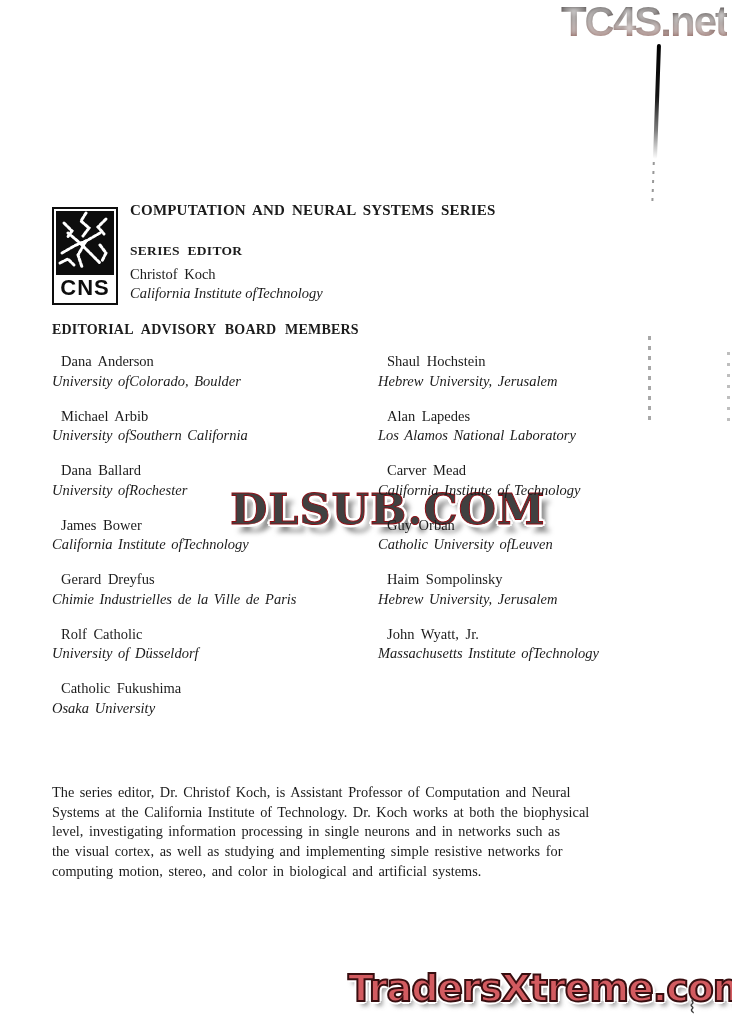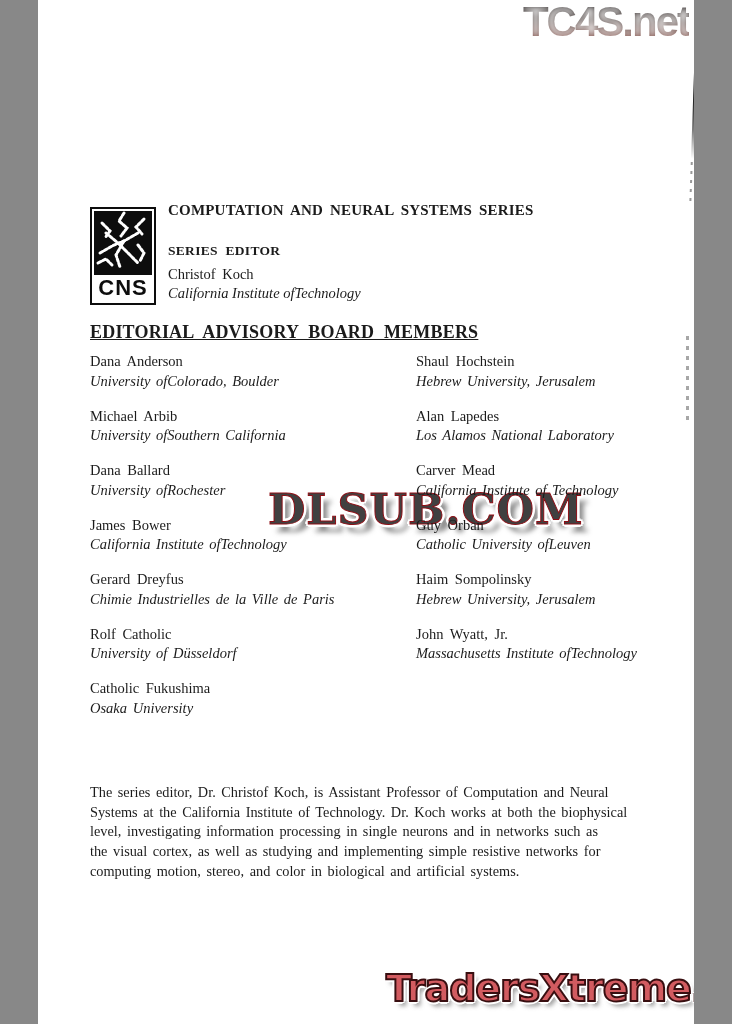--- a/index.html
+++ b/index.html
@@ -1,18 +1,18 @@
 <!DOCTYPE html>
 <html><head>
 <meta charset="utf-8">
 <style>
   html,body{margin:0;padding:0;background:#888;}
   .page{
     position:relative;
-    width:656px;height:1024px;
+    width:732px;height:1024px;
     background:#ffffff;
     overflow:hidden;
     font-family:"Liberation Serif", serif;
     color:#1b1b1b;
     margin:0 auto;
   }
   
   .wm-top{
     position:absolute;top:-2px;right:5px;
     font-family:"Liberation Sans", sans-serif;
@@ -89,28 +89,28 @@
     font-weight:bold;font-size:15px;word-spacing:3px;letter-spacing:.2px;white-space:nowrap;
   }
   .series-editor-label{
     position:absolute;left:130px;top:243px;
     font-weight:bold;font-size:13.5px;word-spacing:4px;letter-spacing:.3px;
   }
   .editor-name{position:absolute;left:130px;top:266px;font-size:14.5px;word-spacing:3px;}
   .editor-aff{position:absolute;left:130px;top:285px;font-size:14.5px;font-style:italic;}
   .board-heading{
     position:absolute;left:52px;top:322px;
-    font-weight:bold;font-size:18px;word-spacing:5px;letter-spacing:.2px;text-decoration:underline;
+    font-weight:bold;font-size:14px;word-spacing:5px;letter-spacing:.2px;
   }
   
   .columns{position:absolute;left:52px;top:352px;display:flex;}
   .col{width:326px;}
   .col.right{width:300px;}
   .entry{margin-bottom:15.5px;font-size:14.5px;line-height:19.5px;}
-  .entry .name{word-spacing:3px;white-space:nowrap;}
+  .entry .name{word-spacing:3px;white-space:nowrap;margin-left:9px;}
   .entry .aff{font-style:italic;word-spacing:2px;white-space:nowrap;}
   
   .about{position:absolute;left:52px;top:783px;width:600px;}
   .about .line{
     font-size:14.3px;line-height:19.7px;word-spacing:2px;white-space:nowrap;font-family:Liberation Serif, serif;
   }
 </style>
 </head>
 <body>
 

